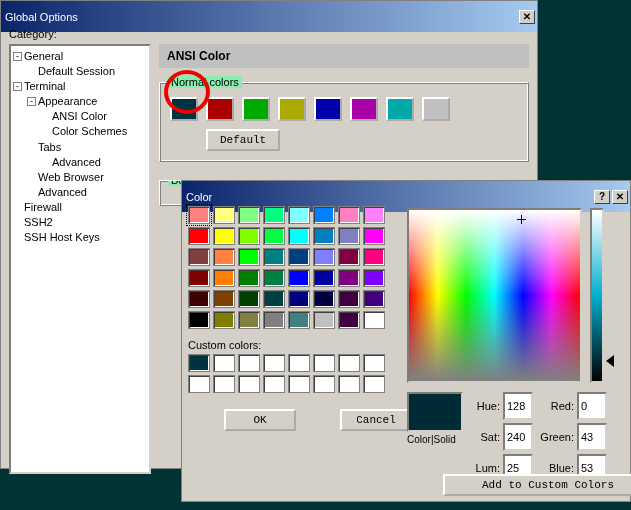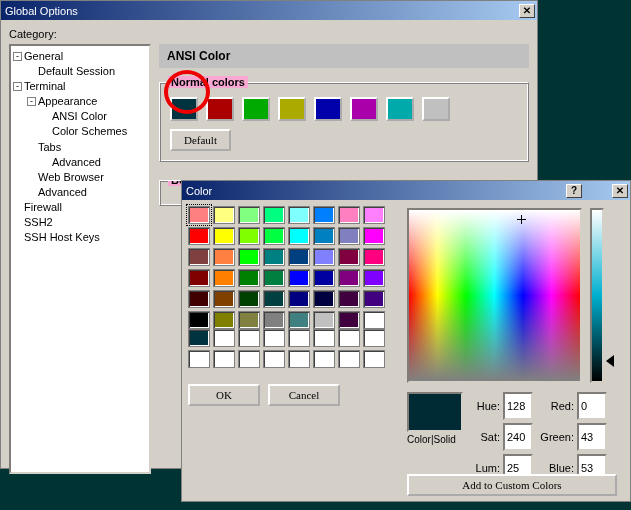--- a/index.html
+++ b/index.html
@@ -12,28 +12,27 @@
     height: 510px;
     position: relative;
     overflow: hidden;
   }
   .dialog {
     position: absolute;
     background: #d4d0c8;
     border: 1px solid #808080;
   }
   .titlebar {
-    height: 19px;
+    height: 31px;
     background: linear-gradient(to right, #0a246a, #a6caf0);
     color: #fff;
     padding: 0 2px 0 4px;
     display: flex;
     align-items: center;
     font-size: 11px;
-    gap: 28px;
   }
   .titlebar .title { flex: 1; }
   .titlebar .btn {
     width: 16px; height: 14px;
     background: #d4d0c8;
     border: 1px solid #fff;
     border-right-color:#404040; border-bottom-color:#404040;
     margin-left: 2px;
     display: flex; align-items: center; justify-content: center;
     font-size: 10px; font-weight: bold; color: #000;
@@ -79,43 +78,43 @@
   .groupbox {
     border: 1px solid #808080;
     border-top-color:#fff; border-left-color:#fff;
     box-shadow: inset 1px 1px 0 #808080, inset -1px -1px 0 #fff;
     margin-top: 14px;
     padding: 14px 10px 10px;
     position: relative;
   }
   .groupbox .legend {
     position: absolute; top: -7px; left: 8px;
-    background: #f9a8d4; padding: 0 3px; font-weight: bold;
+    background: #86efac; padding: 0 3px;
   }
   .swatchrow { display: flex; gap: 8px; }
   .swatch {
     width: 28px; height: 24px;
     border: 2px outset #fff;
     cursor: pointer;
   }
   .redcircle {
     position: absolute;
     width: 46px; height: 44px;
     border: 4px solid #ef0000;
     border-radius: 50%;
     top: 50px; left: 163px;
     pointer-events: none;
     z-index: 5;
   }
   .btn3d {
     background: #d4d0c8;
     border: 2px outset #fff;
     padding: 3px 12px;
-    font-family: Liberation Serif, serif; font-size: 11px;
-    cursor: pointer; margin-top: 8px;
+    font-family: Liberation Mono, monospace; font-size: 11px;
+    cursor: pointer; margin-top: 8px; margin-left: 36px;
   }
   
   .colordialog {
     top: 180px; left: 181px; width: 450px; height: 322px;
     z-index: 10;
   }
   .colorcontent {
     position: absolute; top: 19px; left: 0; right: 0; bottom: 0;
     padding: 6px;
   }
@@ -292,20 +291,21 @@
         <div class="colorcell" style="background: rgb(0, 0, 0);"></div>
         <div class="colorcell" style="background: rgb(128, 128, 0);"></div>
         <div class="colorcell" style="background: rgb(128, 128, 64);"></div>
         <div class="colorcell" style="background: rgb(128, 128, 128);"></div>
         <div class="colorcell" style="background: rgb(64, 128, 128);"></div>
         <div class="colorcell" style="background: rgb(192, 192, 192);"></div>
         <div class="colorcell" style="background: rgb(64, 0, 64);"></div>
         <div class="colorcell" style="background: rgb(255, 255, 255);"></div>
       </div>
 
+    <div class="customlabel">Custom colors:</div>
     <div class="colorgrid" id="customgrid">
         <div class="colorcell" style="background: rgb(0, 51, 64);"></div>
         <div class="colorcell" style="background: rgb(255, 255, 255);"></div>
         <div class="colorcell" style="background: rgb(255, 255, 255);"></div>
         <div class="colorcell" style="background: rgb(255, 255, 255);"></div>
         <div class="colorcell" style="background: rgb(255, 255, 255);"></div>
         <div class="colorcell" style="background: rgb(255, 255, 255);"></div>
         <div class="colorcell" style="background: rgb(255, 255, 255);"></div>
         <div class="colorcell" style="background: rgb(255, 255, 255);"></div>
         <div class="colorcell" style="background: rgb(255, 255, 255);"></div>

